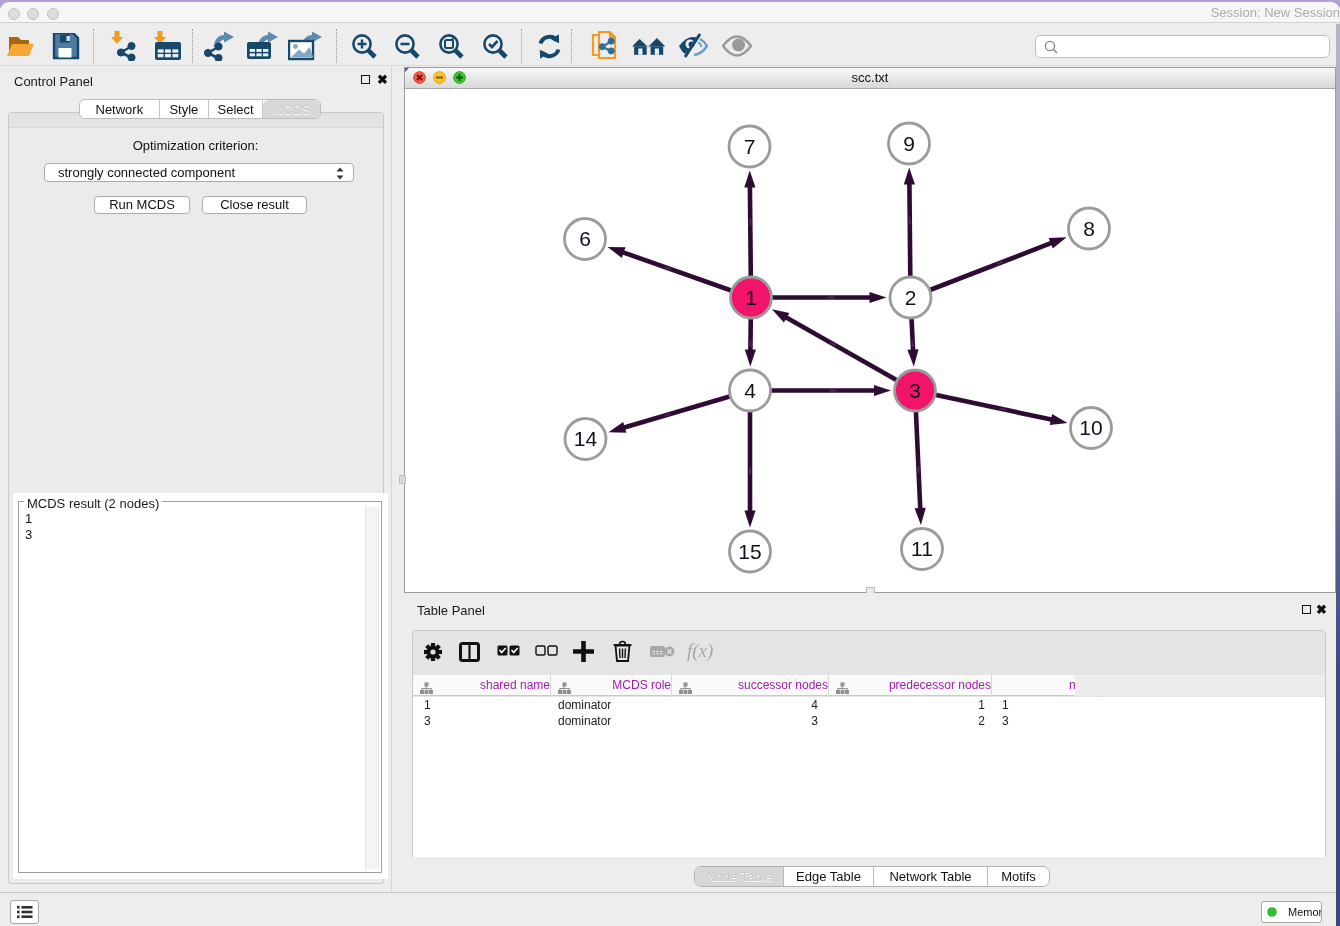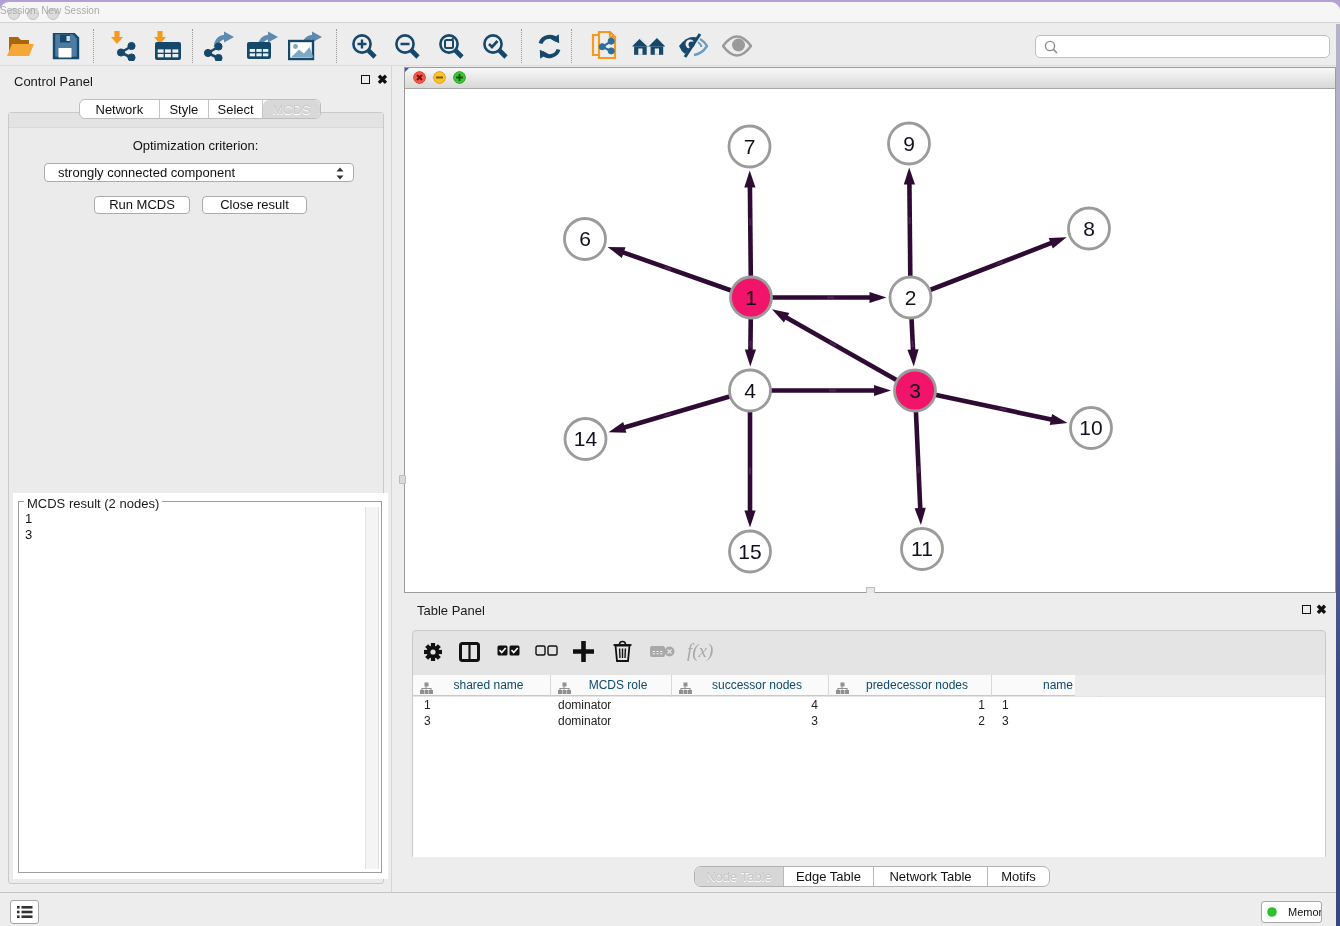--- a/index.html
+++ b/index.html
@@ -1,19 +1,19 @@
 <!DOCTYPE html>
 <html><head><meta charset="utf-8"><style>
 *{margin:0;padding:0;box-sizing:border-box}
 html,body{width:1340px;height:926px;overflow:hidden}
 body{background:#b3a0d6;font-family:"Liberation Sans",sans-serif;position:relative}
 #win{position:absolute;left:0;top:2px;width:1340px;height:924px;background:#ededed;border-radius:9px 9px 0 0;overflow:hidden}
 #titlebar{position:absolute;left:0;top:0;width:100%;height:21px;background:#f6f6f6;border-bottom:1px solid #d2d2d2;border-radius:9px 9px 0 0}
 .tl{position:absolute;top:6px;width:12px;height:12px;border-radius:50%;background:#dcdcdc;border:1px solid #c3c3c3}
-#title{position:absolute;top:3px;left:0;width:100%;text-align:left;font-size:10px;color:#ababab}
+#title{position:absolute;top:3px;left:0;width:100%;text-align:right;font-size:13px;color:#ababab}
 #toolbar{position:absolute;left:0;top:22px;width:100%;height:42px;background:#ededed;border-bottom:1px solid #dcdcdc}
 .sep{position:absolute;top:5px;height:34px;width:0;border-left:1px dotted #9a9a9a}
 .ticon{position:absolute}
 #search{position:absolute;left:1035px;top:11px;width:295px;height:23px;background:#fff;border:1px solid #bfbfbf;border-radius:5px}
 #cpanel{position:absolute;left:0;top:64px;width:392px;height:826px;background:#ededed;border-right:1px solid #d6d6d6}
 #cptitle{position:absolute;left:14px;top:8px;font-size:13px;color:#1a1a1a}
 .floatbox{position:absolute;width:9px;height:9px;border:1.5px solid #111}
 .closex{position:absolute;font-size:13px;font-weight:bold;color:#111}
 #tabwrap{position:absolute;left:79px;top:33px;width:242px;height:20px;background:#fff;border:1px solid #bdbdbd;border-radius:6px 6px 6px 6px;display:flex;overflow:hidden}
 .tseg{height:20px;border-right:1px solid #c4c4c4;font-size:13px;color:#111;text-align:center;line-height:19px}
@@ -31,21 +31,21 @@
 .mac{position:absolute;top:3px;width:13px;height:13px;border-radius:50%}
 #nettext{position:absolute;left:0;top:2px;width:100%;text-align:center;font-size:13px;color:#111}
 #netcorner{position:absolute;left:0;top:0;width:0;height:0;border-top:4px solid #3a57c4;border-right:4px solid transparent}
 #rightline{position:absolute;left:1336px;top:22px;width:4px;height:904px;background:linear-gradient(#b5b3c6 0%,#a8a9c0 30%,#5c6490 55%,#3c4a82 72%,#39477e 100%)}
 #grip{position:absolute;left:866px;top:585px;width:9px;height:7px;background:#e8e8e8;border:1px solid #bdbdbd}
 #vgrip{position:absolute;left:399px;top:473px;width:7px;height:9px;background:#d9d9d9;border:1px solid #bdbdbd;border-radius:1px}
 #tpanel{position:absolute;left:392px;top:591px;width:948px;height:299px;background:#ededed}
 #tptitle{position:absolute;left:25px;top:10px;font-size:13px;color:#1a1a1a}
 #tbox{position:absolute;left:20px;top:37px;width:914px;height:227px;background:#e4e4e4;border:1px solid #c9c9c9;border-radius:4px 4px 0 0}
 #thead{position:absolute;left:0px;top:44px;width:912px;height:21px;background:#fafafa;border-bottom:1px solid #c9c9c9}
-.hcell{position:absolute;top:0;height:33px;border-right:1px solid #d8d8d8;font-size:12px;color:#0c4a6e;text-align:center;line-height:21px}
+.hcell{position:absolute;top:0;height:33px;border-right:1px solid #d8d8d8;font-size:12px;color:#a21caf;text-align:right;line-height:21px}
 #tbody{position:absolute;left:0px;top:66px;width:912px;height:160px;background:#fff}
 .trow{position:absolute;height:16px;font-size:12px;color:#222;line-height:16px}
 #btabwrap{position:absolute;left:302px;top:273px;width:356px;height:21px;background:#fff;border:1px solid #b2b2b2;border-radius:7px;overflow:hidden;display:flex}
 .bseg{height:21px;border-right:1px solid #b9b9b9;font-size:13px;color:#111;text-align:center;line-height:20px}
 #statusbar{position:absolute;left:0;top:890px;width:1340px;height:36px;background:#ededed;border-top:1px solid #c6c6c6}
 #listbtn{position:absolute;left:10px;top:7px;width:29px;height:24px;background:#fff;border:1px solid #a8a8a8;border-radius:3px}
 #membtn{position:absolute;left:1261px;top:8px;width:61px;height:22px;background:#fff;border:1px solid #a8a8a8;border-radius:3px;font-size:11px;color:#111;line-height:20px;white-space:nowrap;overflow:hidden}
 </style></head>
 <body>
 <div id="win">
@@ -242,20 +242,21 @@
           <path d="M4 4 l5 5 M9 4 l-5 5" stroke="#7e120b" stroke-width="2"></path>
         </svg>
   <svg class="mac" style="left:28px" width="13" height="13">
           <circle cx="6.5" cy="6.5" r="6" fill="#f8c32b" stroke="#dc9c14" stroke-width="1"></circle>
           <line x1="3" y1="6.5" x2="10" y2="6.5" stroke="#7e5c07" stroke-width="2"></line>
         </svg>
   <svg class="mac" style="left:48px" width="13" height="13">
           <circle cx="6.5" cy="6.5" r="6" fill="#3ec434" stroke="#2ba022" stroke-width="1"></circle>
           <path d="M6.5 3 v7 M3 6.5 h7" stroke="#135c0d" stroke-width="2"></path>
         </svg>
+  <div id="nettext">scc.txt</div>
  </div>
  <div id="netcorner"></div>
  <div style="position:absolute;left:0;top:20px"><svg id="graph" width="931" height="503" viewBox="0 0 931 503">
           <line x1="346.0" y1="209.5" x2="344.9" y2="98.0" stroke="#2e0b33" stroke-width="4.6"></line>
           <polygon points="344.7,82.5 350.5,99.4 339.3,99.6" fill="#2e0b33"></polygon>
           <line x1="345.3" y1="137.5" x2="345.2" y2="130.5" stroke="#4d2254" stroke-width="2.2"></line>
           <line x1="346.0" y1="209.5" x2="217.3" y2="164.1" stroke="#2e0b33" stroke-width="4.6"></line>
           <polygon points="202.6,159.0 220.5,159.3 216.8,169.9" fill="#2e0b33"></polygon>
           <line x1="266.3" y1="181.4" x2="259.7" y2="179.1" stroke="#4d2254" stroke-width="2.2"></line>
           <line x1="346.0" y1="209.5" x2="466.0" y2="209.5" stroke="#2e0b33" stroke-width="4.6"></line>

